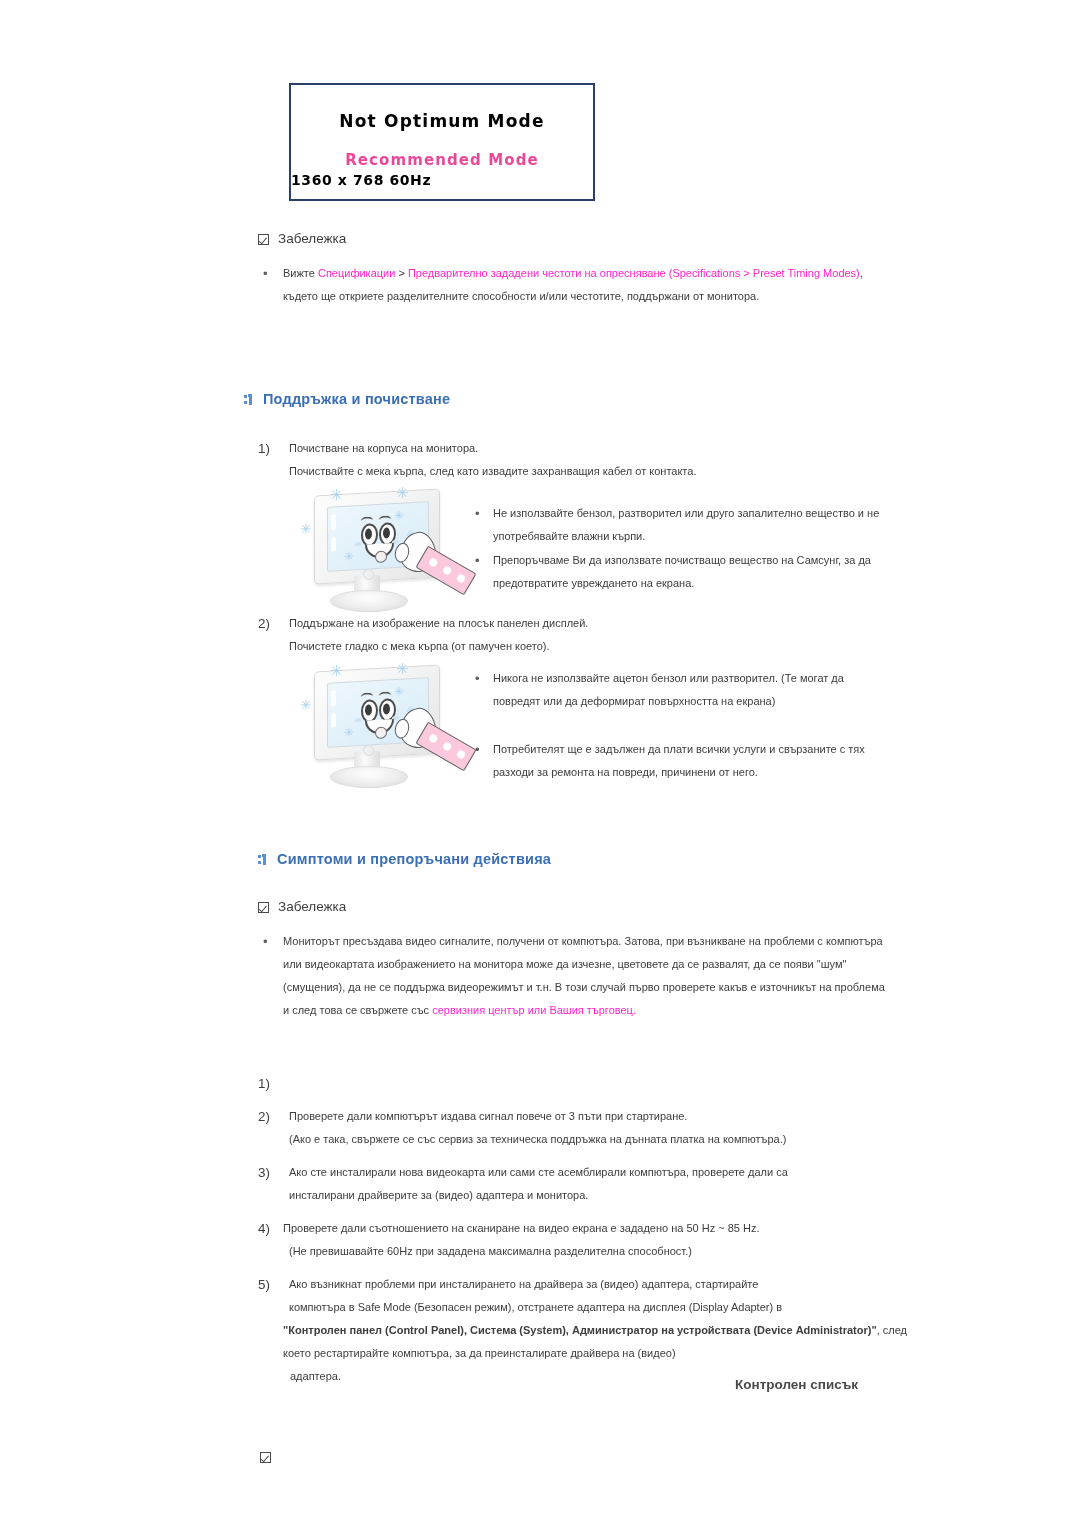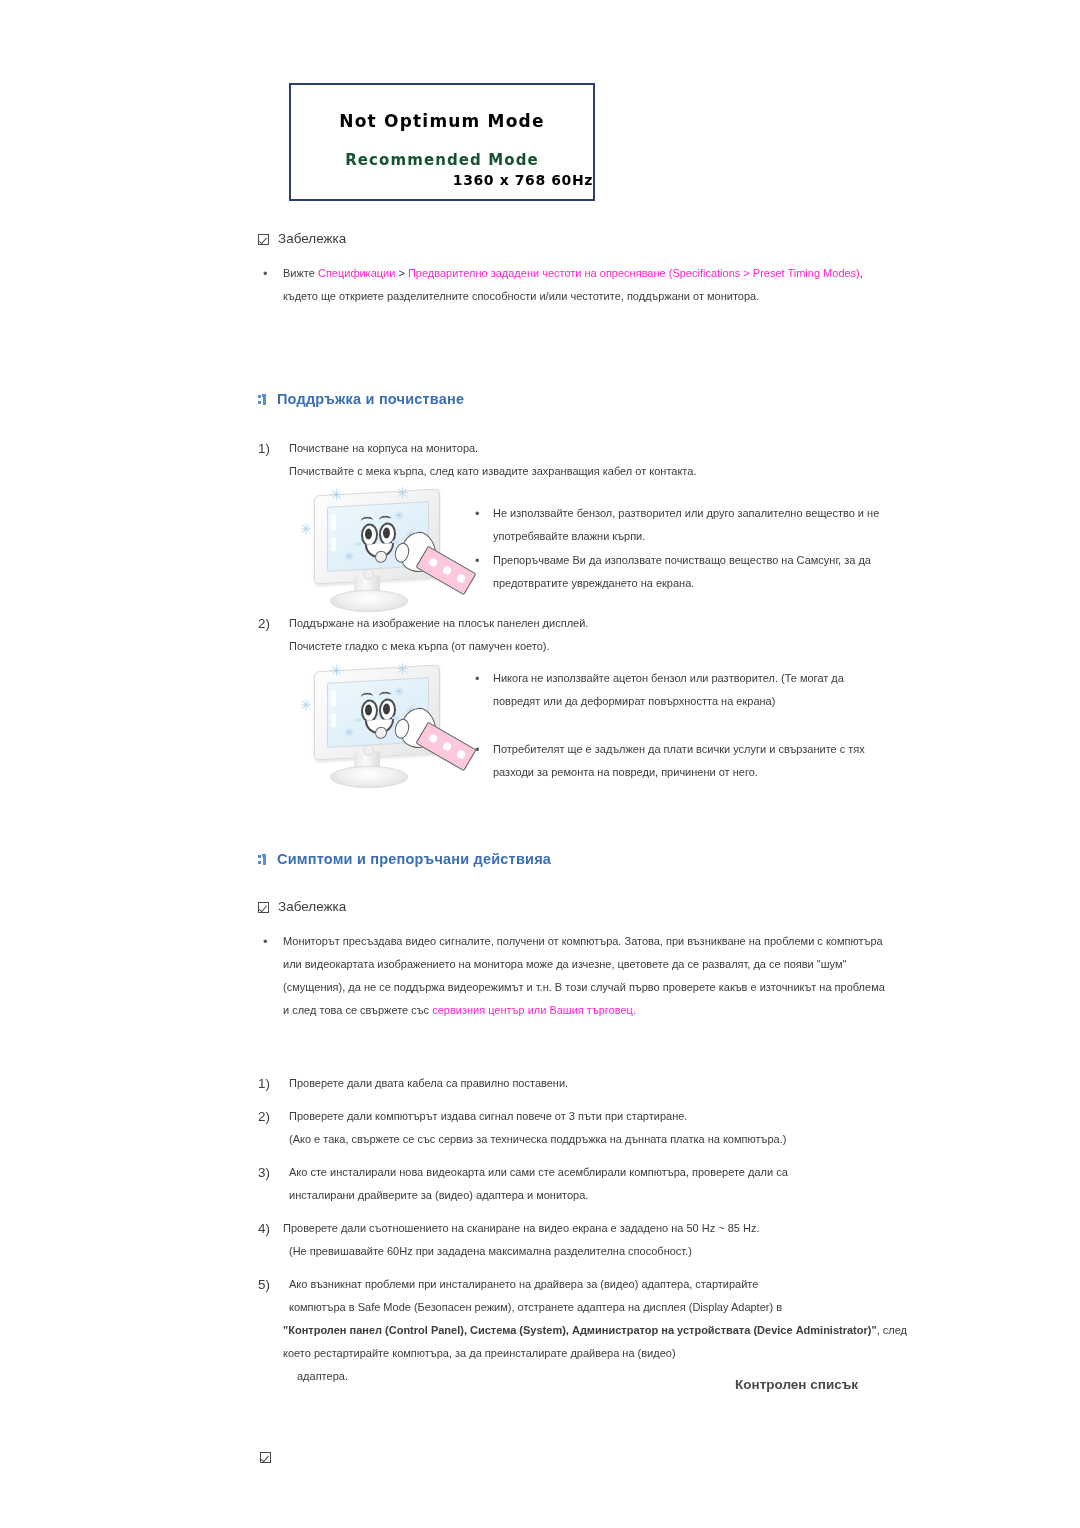--- a/index.html
+++ b/index.html
@@ -46,27 +46,27 @@
   }
   .osd-line2 {
     position: absolute;
     left: 0; right: 0;
     top: 66px;
     text-align: center;
     font-family: "DejaVu Sans", sans-serif;
     font-weight: bold;
     font-size: 15px;
     letter-spacing: 1.1px;
-    color: #14532d;
+    color: #ec4899;
   }
   .osd-line3 {
     position: absolute;
     left: 0; right: 0;
     top: 87px;
-    text-align: right;
+    text-align: left;
     font-family: "DejaVu Sans", sans-serif;
     font-weight: bold;
     font-size: 14px;
     letter-spacing: 0.6px;
     color: #000000;
   }
 
   
   .note-row {
     position: absolute;
@@ -335,21 +335,21 @@
     <span>Забележка</span>
   </div>
 
   <div class="bullet-dot" style="left:263px; top:250px;">•</div>
   <div class="para" style="left:283px; top:250px; width:600px;">
     <span>Вижте </span><span class="lk">Спецификации</span><span> &gt; </span><span class="lk">Предварително зададени честоти на опресняване (Specifications &gt; Preset</span>
     <span class="lk">Timing Modes)</span><span>, където ще откриете разделителните способности и/или честотите, поддържани от</span>
     <span>монитора.</span>
   </div>
 
-  <div class="sec-head" style="left:258px; top:379px;">
+  <div class="sec-head" style="left:244px; top:379px;">
     <span class="sec-marker">
         <i></i>
         <i></i>
         <i></i>
         <i></i>
       </span>
     <span>Поддръжка и почистване</span>
   </div>
 
   <div class="num" style="left:258px; top:425px;">1)</div>
@@ -464,42 +464,41 @@
   <div class="bullet-dot" style="left:263px; top:918px;">•</div>
   <div class="para" style="left:283px; top:918px; width:610px;">
     <span>Мониторът пресъздава видео сигналите, получени от компютъра. Затова, при възникване на</span>
     <span>проблеми с компютъра или видеокартата изображението на монитора може да изчезне, цветовете</span>
     <span>да се развалят, да се появи "шум" (смущения), да не се поддържа видеорежимът и т.н. В този</span>
     <span>случай първо проверете какъв е източникът на проблема и след това се свържете със </span><span class="lk">сервизния</span>
     <span class="lk">център или Вашия търговец.</span>
   </div>
 
   <div class="num" style="left:258px; top:1060px;">1)</div>
-  <div class="para" style="left:289px; top:1060px; width:620px;">Проверете дали двата кабела са правилно поставени.</div>
 
   <div class="num" style="left:258px; top:1093px;">2)</div>
   <div class="para" style="left:289px; top:1093px; width:620px;">Проверете дали компютърът издава сигнал повече от 3 пъти при стартиране.</div>
   <div class="para" style="left:289px; top:1116px; width:630px;">(Ако е така, свържете се със сервиз за техническа поддръжка на дънната платка на компютъра.)</div>
 
   <div class="num" style="left:258px; top:1149px;">3)</div>
   <div class="para" style="left:289px; top:1149px; width:630px;">Ако сте инсталирали нова видеокарта или сами сте асемблирали компютъра, проверете дали са</div>
   <div class="para" style="left:289px; top:1172px; width:630px;">инсталирани драйверите за (видео) адаптера и монитора.</div>
 
   <div class="num" style="left:258px; top:1205px;">4)</div>
   <div class="para" style="left:283px; top:1205px; width:630px;">Проверете дали съотношението на сканиране на видео екрана е зададено на 50 Hz ~ 85 Hz.</div>
   <div class="para" style="left:289px; top:1228px; width:630px;">(Не превишавайте 60Hz при зададена максимална разделителна способност.)</div>
 
   <div class="num" style="left:258px; top:1261px;">5)</div>
   <div class="para" style="left:289px; top:1261px; width:625px;">Ако възникнат проблеми при инсталирането на драйвера за (видео) адаптера, стартирайте</div>
   <div class="para" style="left:289px; top:1284px; width:625px;">компютъра в Safe Mode (Безопасен режим), отстранете адаптера на дисплея (Display Adapter) в</div>
   <div class="para" style="left:283px; top:1307px; width:630px;">
     <b>"Контролен панел (Control Panel), Система (System), Администратор на устройствата (Device</b>
     <b>Administrator)"</b><span>, след което рестартирайте компютъра, за да преинсталирате драйвера на (видео)</span>
   </div>
-  <div class="para" style="left:297px; top:1353px; width:625px;">адаптера.</div>
+  <div class="para" style="left:290px; top:1353px; width:625px;">адаптера.</div>
 
   <div class="footer-title" style="left:735px; top:1365px;">Контролен списък</div>
 
   <div class="footer-chk" style="left:260px; top:1437px;">
     <span class="chk"></span>
   </div>
 
 </div>
 
 </body></html>

